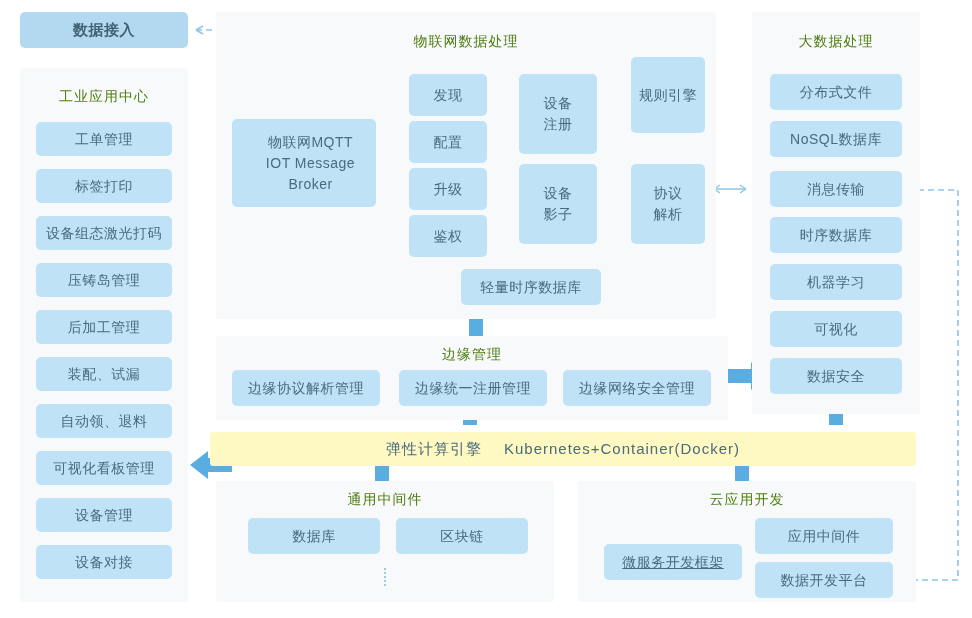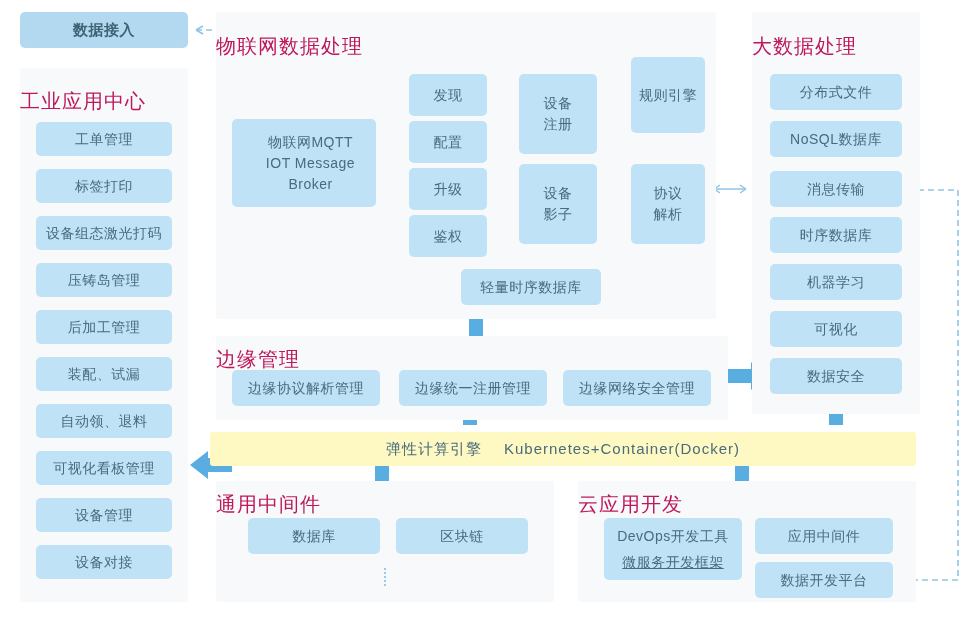--- a/index.html
+++ b/index.html
@@ -6,22 +6,22 @@
   body{
     width:972px;height:618px;position:relative;overflow:hidden;
     font-family:"Liberation Sans","DejaVu Sans",sans-serif;
     color:#44606e;
   }
   .canvas{position:absolute;left:0;top:0;width:972px;height:618px;}
 
   
   .panel{position:absolute;background:#f8f9fa;border-radius:2px;}
   .panel-title{
-    position:absolute;width:100%;
-    font-size:20px;color:#be185d;letter-spacing:1px;
+    position:absolute;width:100%;text-align:center;
+    font-size:14px;color:#4d7c0f;letter-spacing:1px;
   }
 
   
   .node{
     position:absolute;background:#bfe2f7;border-radius:5px;
     display:flex;align-items:center;justify-content:center;
     text-align:center;font-size:14px;color:#4a6b7c;
     letter-spacing:.5px;line-height:1.35;box-sizing:border-box;
     padding:2px 4px;
   }
@@ -202,18 +202,17 @@
     <i></i>
       <i></i>
       <i></i>
       <i></i>
       <i></i>
   </div>
 
   <div class="panel" style="left:578px;top:481px;width:338px;height:121px;"></div>
   <div class="panel-title" style="left:578px;top:491px;width:338px;">云应用开发</div>
 
-  <div class="node" style="left:604px;top:518px;width:138px;height:36px;">DevOps开发工具</div>
   <div class="node" style="left:755px;top:518px;width:138px;height:36px;">应用中间件</div>
   <div class="node" style="left:604px;top:544px;width:138px;height:36px;text-decoration:underline;">微服务开发框架</div>
   <div class="node" style="left:755px;top:562px;width:138px;height:36px;">数据开发平台</div>
 
 </div>
 
 </body></html>

